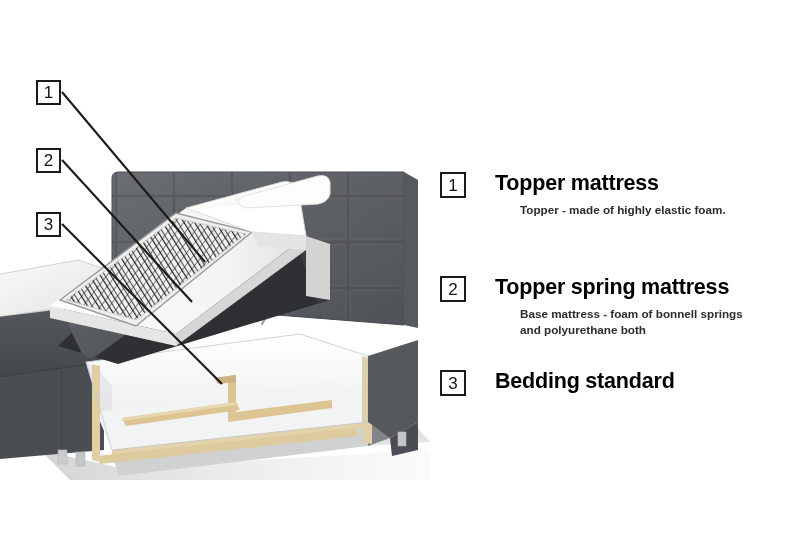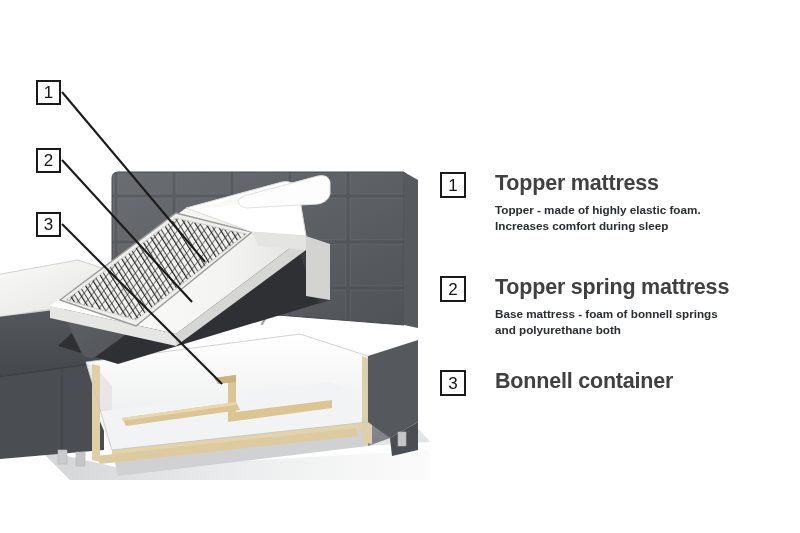--- a/index.html
+++ b/index.html
@@ -41,29 +41,29 @@
   .legend-item{position:absolute;left:440px;width:350px;}
   #li1{top:172px;}
   #li2{top:276px;}
   #li3{top:370px;}
   .legend-num{
     position:absolute;left:0;top:0;
     width:26px;height:26px;font-size:17px;border-width:2.5px;
   }
   .legend-body{margin-left:55px;}
   .legend-title{
-    font-size:21.5px;font-weight:bold;color:#404040;
+    font-size:21.5px;font-weight:bold;color:#000000;
     letter-spacing:-0.2px;line-height:1.05;margin:0 0 7px 0;
     white-space:nowrap;
   }
   .legend-desc{
     font-size:11.7px;font-weight:bold;color:#2a2d30;
     line-height:1.38;margin:0;
   }
-  .legend-desc span{display:block;}
+  .legend-desc span{display:block;margin-left:25px;}
 </style>
 </head>
 <body>
 
 <div id="page">
 
   <svg id="scene" viewBox="0 0 430 330">
     <defs>
       <linearGradient id="gHead" x1="0" y1="0" x2="1" y2="1">
         <stop offset="0%" stop-color="#6a6d72"></stop>
@@ -245,38 +245,37 @@
   <div class="numbox callout-box" id="cb1">1</div>
   <div class="numbox callout-box" id="cb2">2</div>
   <div class="numbox callout-box" id="cb3">3</div>
 
   <div class="legend-item" id="li1">
     <div class="numbox legend-num">1</div>
     <div class="legend-body">
       <p class="legend-title">Topper mattress</p>
       <p class="legend-desc">
         <span>Topper - made of highly elastic foam.</span>
-        <span>Increases comfort during sleep</span>
       </p>
     </div>
   </div>
 
   <div class="legend-item" id="li2">
     <div class="numbox legend-num">2</div>
     <div class="legend-body">
       <p class="legend-title">Topper spring mattress</p>
       <p class="legend-desc">
         <span>Base mattress - foam of bonnell springs</span>
         <span>and polyurethane both</span>
       </p>
     </div>
   </div>
 
   <div class="legend-item" id="li3">
     <div class="numbox legend-num">3</div>
     <div class="legend-body">
-      <p class="legend-title">Bonnell container</p>
+      <p class="legend-title">Bedding standard</p>
       <p class="legend-desc">
       </p>
     </div>
   </div>
 
 </div>
 
 </body></html>

